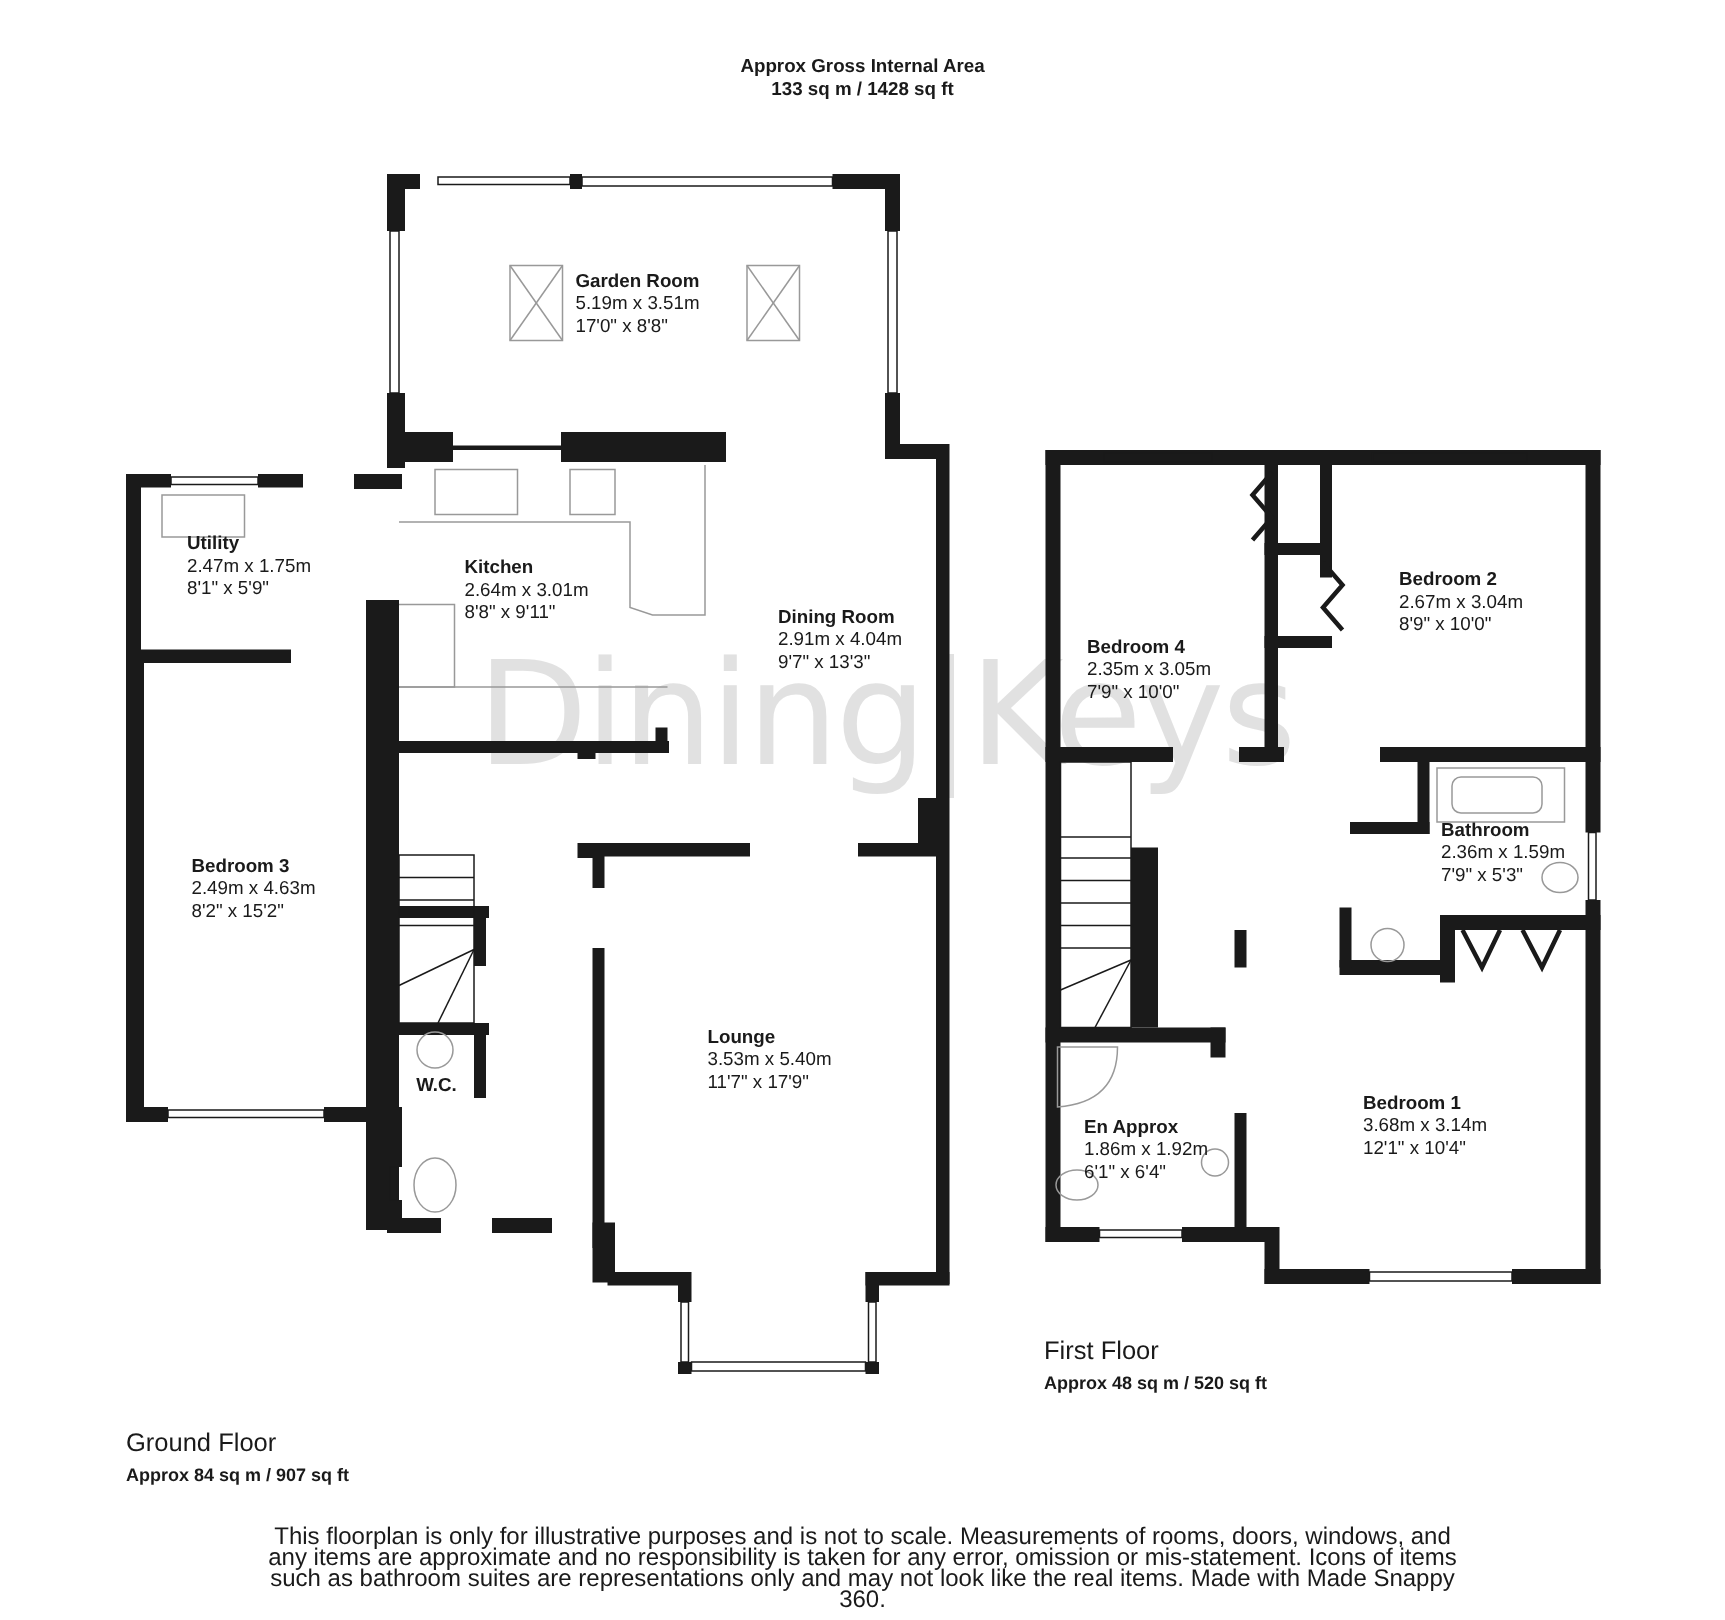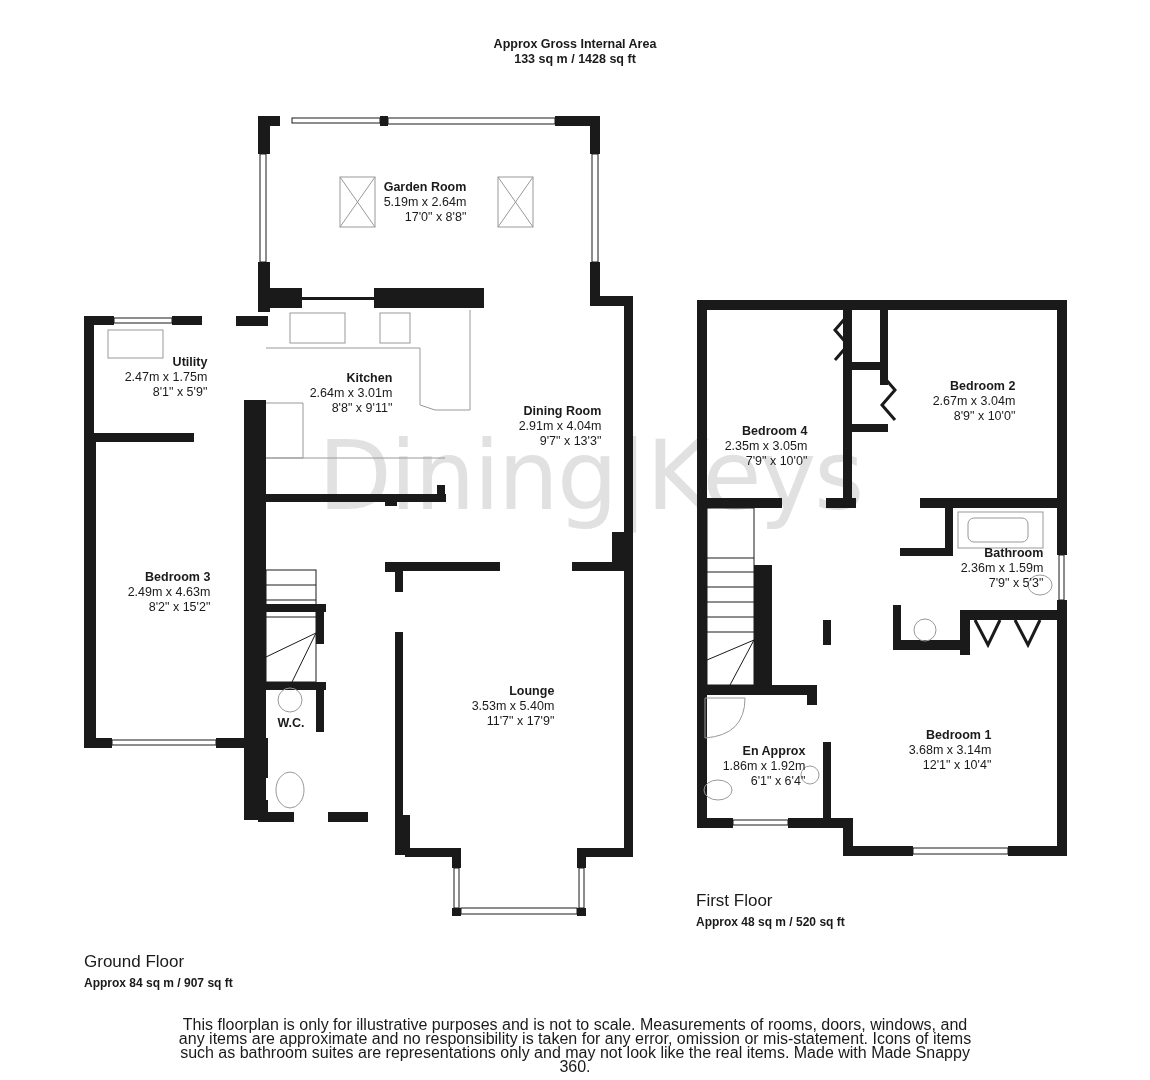--- a/index.html
+++ b/index.html
@@ -1,20 +1,20 @@
 <!DOCTYPE html>
 <html><head>
 <meta charset="utf-8">
 <style>
   html, body { margin: 0; padding: 0; background: #ffffff; }
   body { width: 1150px; height: 1080px; position: relative; overflow: hidden; font-family: "Liberation Sans", sans-serif; color: #1a1a1a; }
   .abs { position: absolute; }
   .title-block { left: 0; width: 1150px; top: 37px; text-align: center; font-weight: bold; font-size: 12.5px; line-height: 15px; }
   svg.plan { position: absolute; left: 0; top: 0; }
-  .room-label { position: absolute; text-align: right; font-size: 12.5px; line-height: 15px; transform: translateX(-50%); white-space: nowrap; }
+  .room-label { position: absolute; text-align: left; font-size: 12.5px; line-height: 15px; transform: translateX(-50%); white-space: nowrap; }
   .room-name { font-weight: bold; display: block; }
   .room-dim { display: block; }
   .floor-name { font-size: 17px; }
   .floor-area { font-size: 12px; font-weight: bold; margin-top: 4px; }
   .disclaimer { left: 170px; width: 810px; top: 1018px; text-align: center; font-size: 16px; line-height: 14px; font-family: "Liberation Sans", sans-serif; }
   .watermark { position: absolute; left: 318px; top: 420px; font-size: 96px; color: rgba(200,200,200,0.55); font-family: "DejaVu Sans", sans-serif; letter-spacing: -2px; pointer-events: none; white-space: nowrap; }
 </style>
 </head>
 <body>
 
@@ -176,21 +176,21 @@
   <g fill="none" stroke="#1a1a1a" stroke-width="3">
     <polyline points="848,315 835,330 848,345 835,360"></polyline>
     <polyline points="882,375 895,390 882,405 895,420"></polyline>
     <polyline points="975,620 988,645 1000,620"></polyline>
     <polyline points="1015,620 1028,645 1040,620"></polyline>
   </g>
 </svg>
 
 <div class="room-label" style="left:425px; top:180px;">
   <span class="room-name">Garden Room</span>
-  <span class="room-dim">5.19m x 2.64m</span>
+  <span class="room-dim">5.19m x 3.51m</span>
   <span class="room-dim">17'0" x 8'8"</span>
 </div>
 <div class="room-label" style="left:166px; top:355px;">
   <span class="room-name">Utility</span>
   <span class="room-dim">2.47m x 1.75m</span>
   <span class="room-dim">8'1" x 5'9"</span>
 </div>
 <div class="room-label" style="left:351px; top:371px;">
   <span class="room-name">Kitchen</span>
   <span class="room-dim">2.64m x 3.01m</span>

